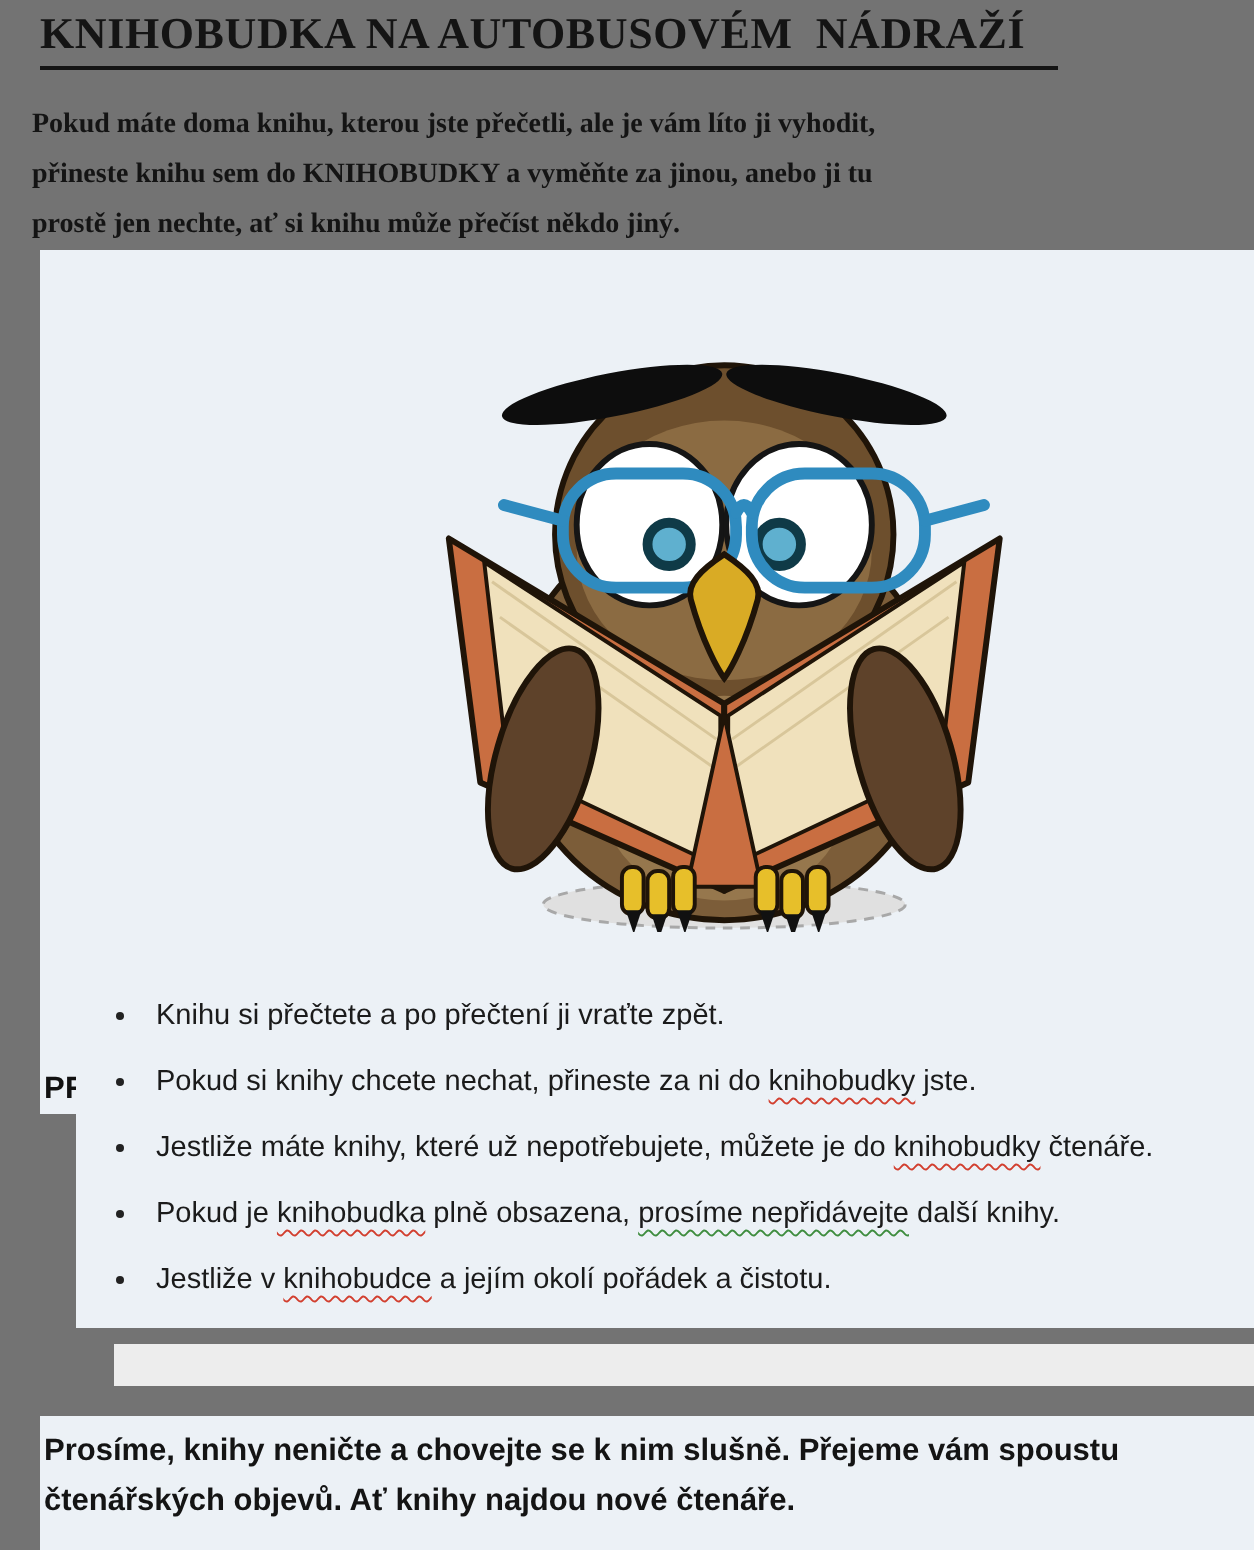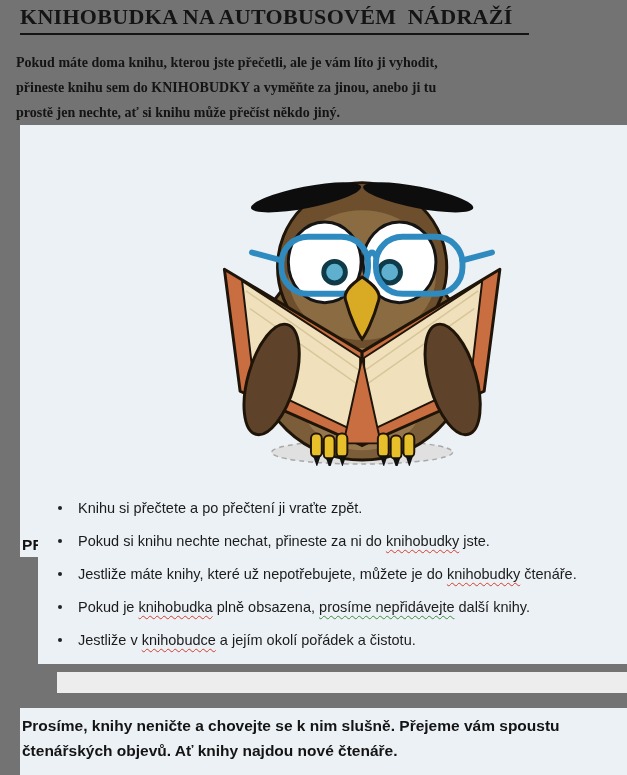--- a/index.html
+++ b/index.html
@@ -145,21 +145,21 @@
     <div class="rules-heading">PRAVIDLA KNIHOBUDKY</div>
   </div>
 
   <div class="list-block">
       <div class="rule-item">
         <span class="bullet"></span>
         <span class="rule-text"><span>Knihu si přečtete a po přečtení ji vraťte zpět.</span></span>
       </div>
       <div class="rule-item">
         <span class="bullet"></span>
-        <span class="rule-text"><span>Pokud si knihu nechte nechat, přineste za ni do </span><span class="mark-spell">knihobudky</span><span> jste.</span></span>
+        <span class="rule-text"><span>Pokud si knihy chcete nechat, přineste za ni do </span><span class="mark-spell">knihobudky</span><span> jste.</span></span>
       </div>
       <div class="rule-item">
         <span class="bullet"></span>
         <span class="rule-text"><span>Jestliže máte knihy, které už nepotřebujete, můžete je do </span><span class="mark-spell">knihobudky</span><span> čtenáře.</span></span>
       </div>
       <div class="rule-item">
         <span class="bullet"></span>
         <span class="rule-text"><span>Pokud je </span><span class="mark-spell">knihobudka</span><span> plně obsazena, </span><span class="mark-grammar">prosíme nepřidávejte</span><span> další knihy.</span></span>
       </div>
       <div class="rule-item">

